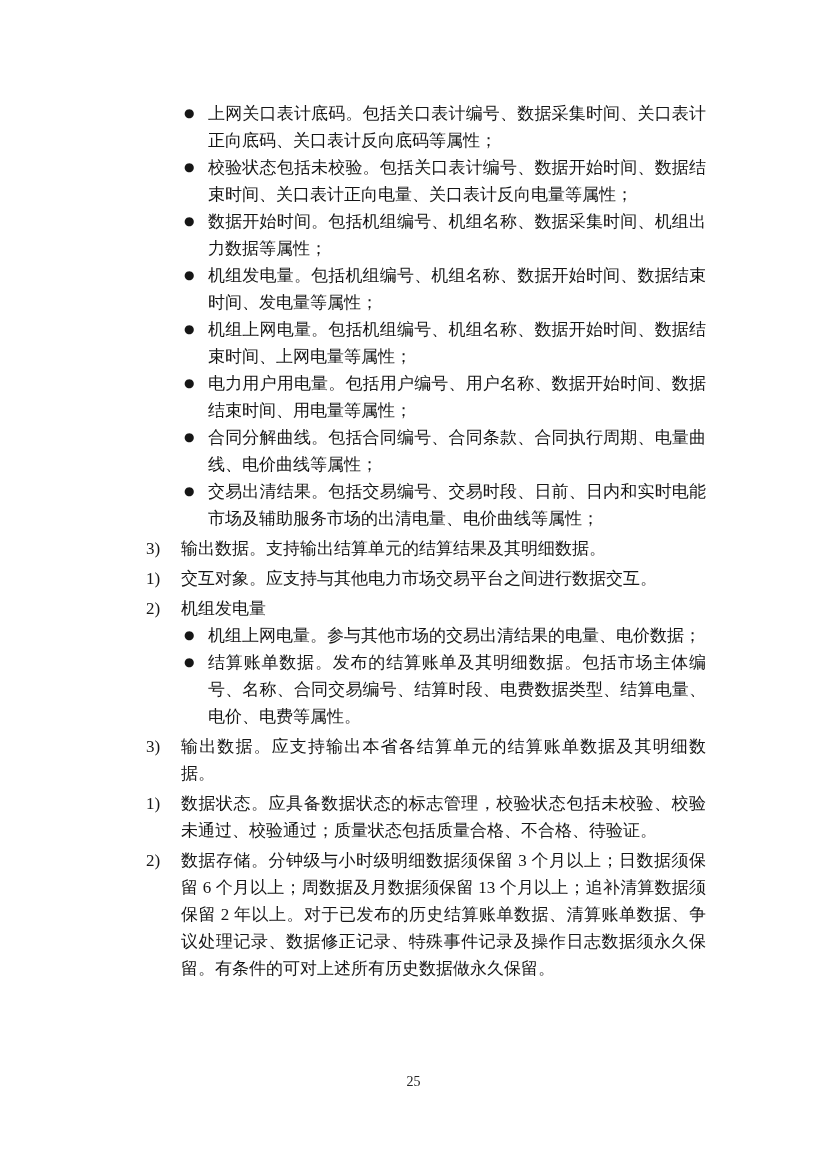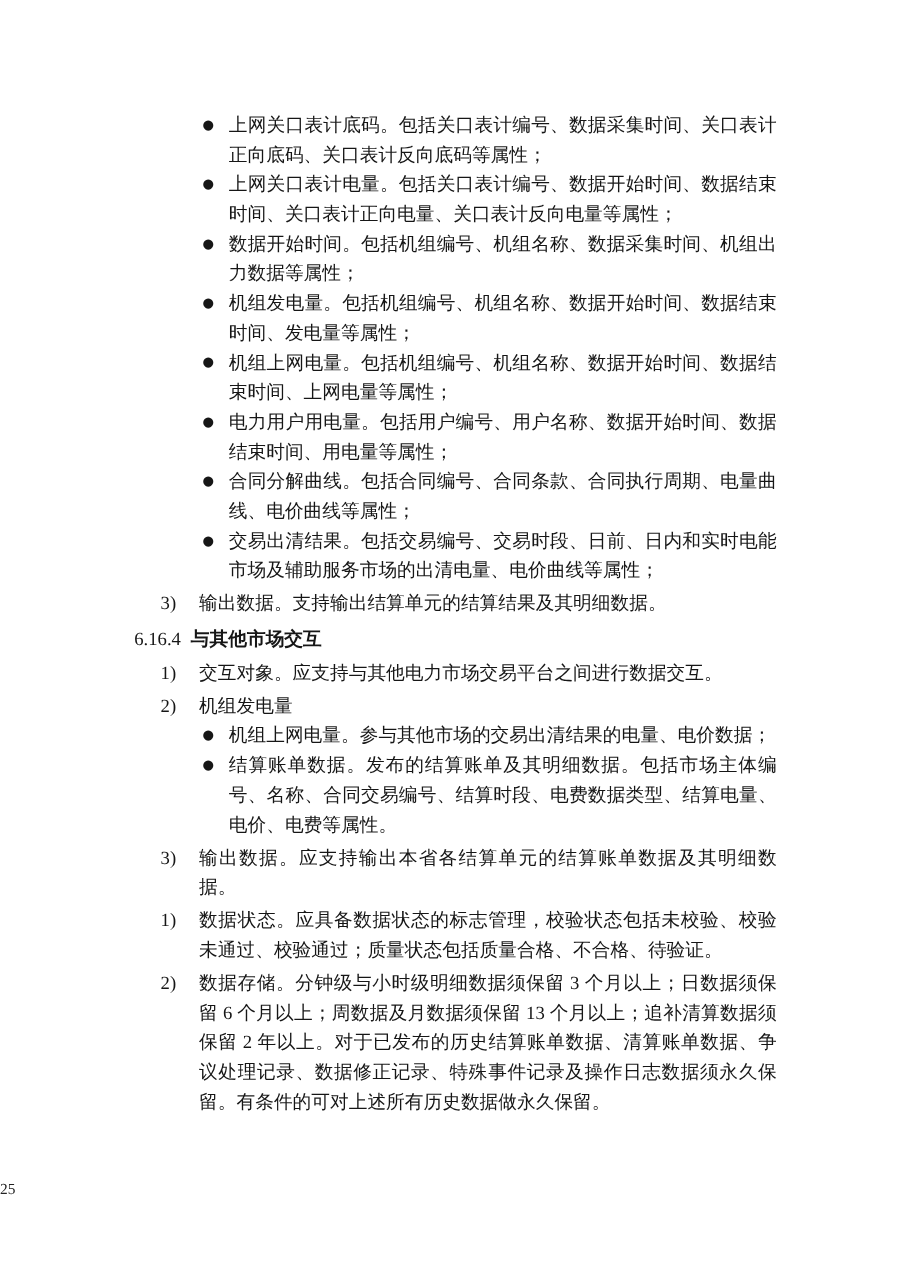--- a/index.html
+++ b/index.html
@@ -65,40 +65,41 @@
     margin-left: 9px;
   }
   .h-6164 { margin: 5px 0 4px; }
   .h-617  { margin: 2px 0 7px; }
   .h-6171 { margin: 0 0 8px; }
   .pageno {
     position: absolute;
     left: 0;
     right: 0;
     top: 1073px;
+    text-align: center;
     font-family: "Liberation Serif", "DejaVu Serif", serif;
     font-size: 14px;
     line-height: 18px;
     color: #222222;
   }
 </style>
 </head>
 <body>
 
 <div class="page">
   <div class="content">
 
     <div>
       <div class="bitem">
         <span class="bmark">●</span>
         <span class="term">上网关口表计底码。</span><span>包括关口表计编号、数据采集时间、关口表计正向底码、关口表计反向底码等属性；</span>
       </div>
       <div class="bitem">
         <span class="bmark">●</span>
-        <span class="term">上网关口表计电量。</span><span>包括关口表计编号、数据开始时间、数据结束时间、关口表计正向电量、关口表计反向电量等属性；</span>
+        <span class="term">校验状态包括未校验。</span><span>包括关口表计编号、数据开始时间、数据结束时间、关口表计正向电量、关口表计反向电量等属性；</span>
       </div>
       <div class="bitem">
         <span class="bmark">●</span>
         <span class="term">数据开始时间。</span><span>包括机组编号、机组名称、数据采集时间、机组出力数据等属性；</span>
       </div>
       <div class="bitem">
         <span class="bmark">●</span>
         <span class="term">机组发电量。</span><span>包括机组编号、机组名称、数据开始时间、数据结束时间、发电量等属性；</span>
       </div>
       <div class="bitem">
@@ -117,23 +118,20 @@
         <span class="bmark">●</span>
         <span class="term">交易出清结果。</span><span>包括交易编号、交易时段、日前、日内和实时电能市场及辅助服务市场的出清电量、电价曲线等属性；</span>
       </div>
     </div>
 
     <div class="nitem">
       <span class="nnum">3)</span>
       <span class="term">输出数据。</span><span>支持输出结算单元的结算结果及其明细数据。</span>
     </div>
 
-    <div class="heading h-6164">
-      <span class="hnum">6.16.4</span><span class="htitle">与其他市场交互</span>
-    </div>
 
     <div class="nitem">
       <span class="nnum">1)</span>
       <span class="term">交互对象。</span><span>应支持与其他电力市场交易平台之间进行数据交互。</span>
     </div>
 
     <div class="nitem">
       <span class="nnum">2)</span>
       <span class="term">机组发电量</span><span></span>
     </div>

